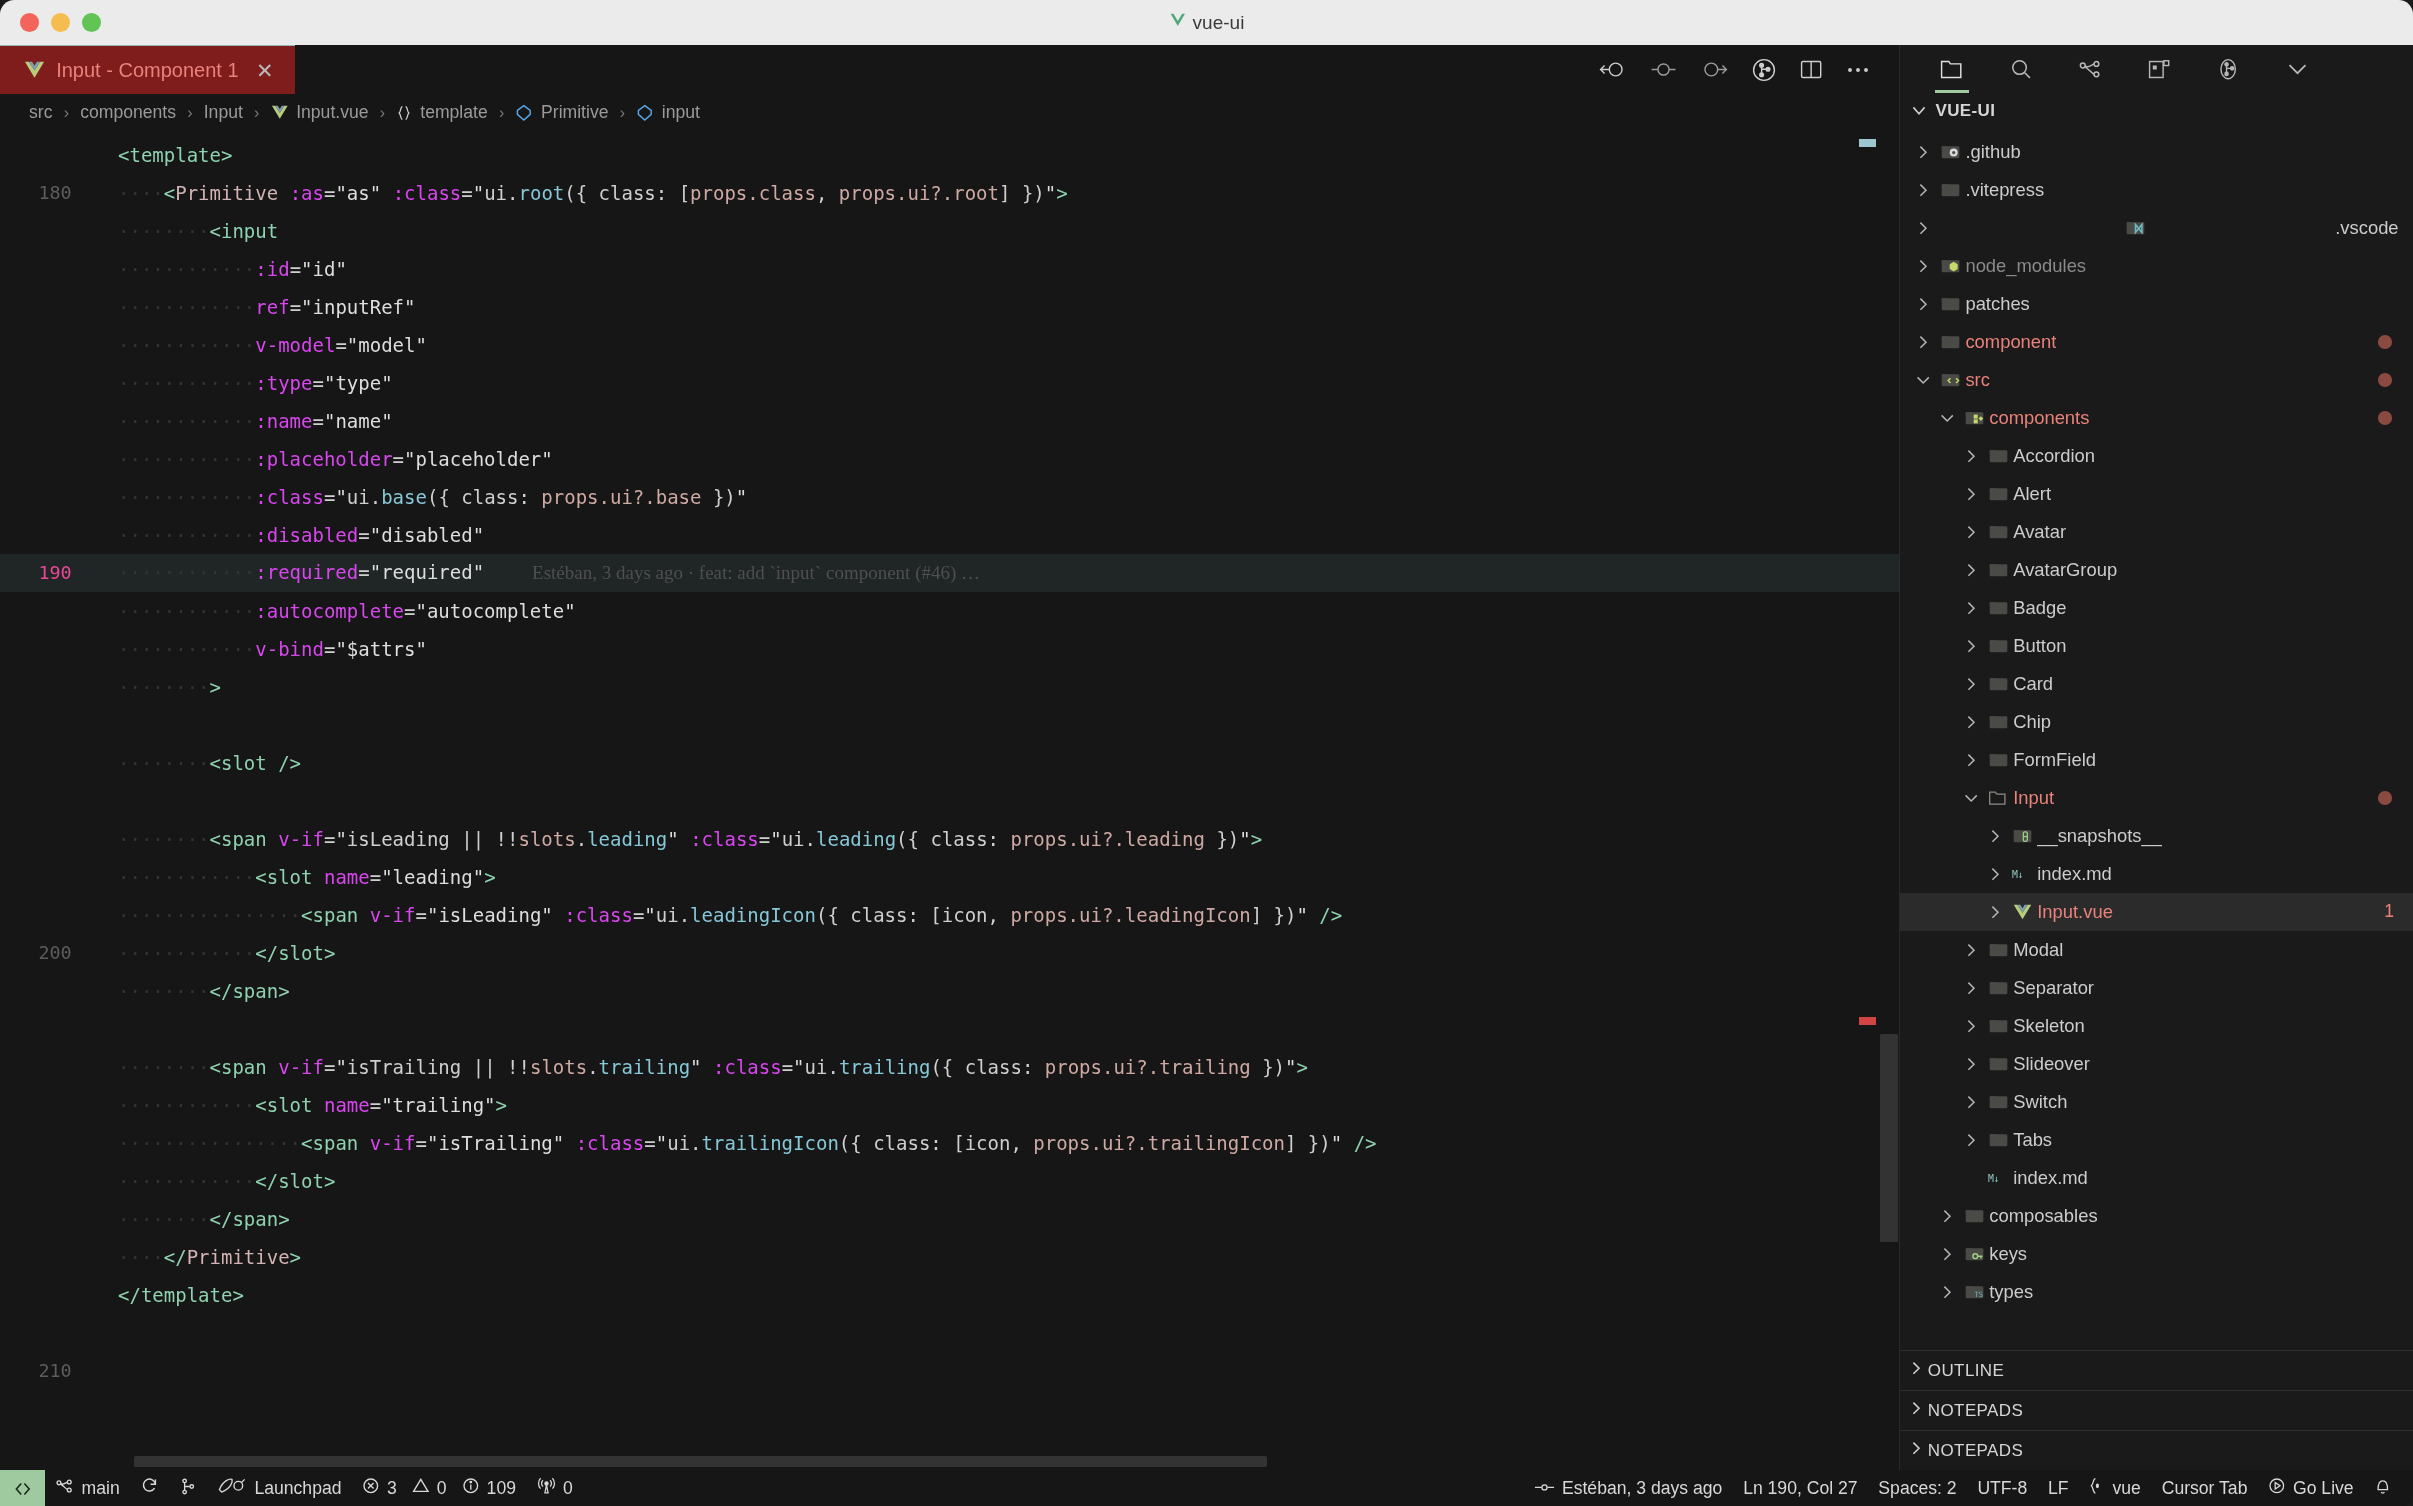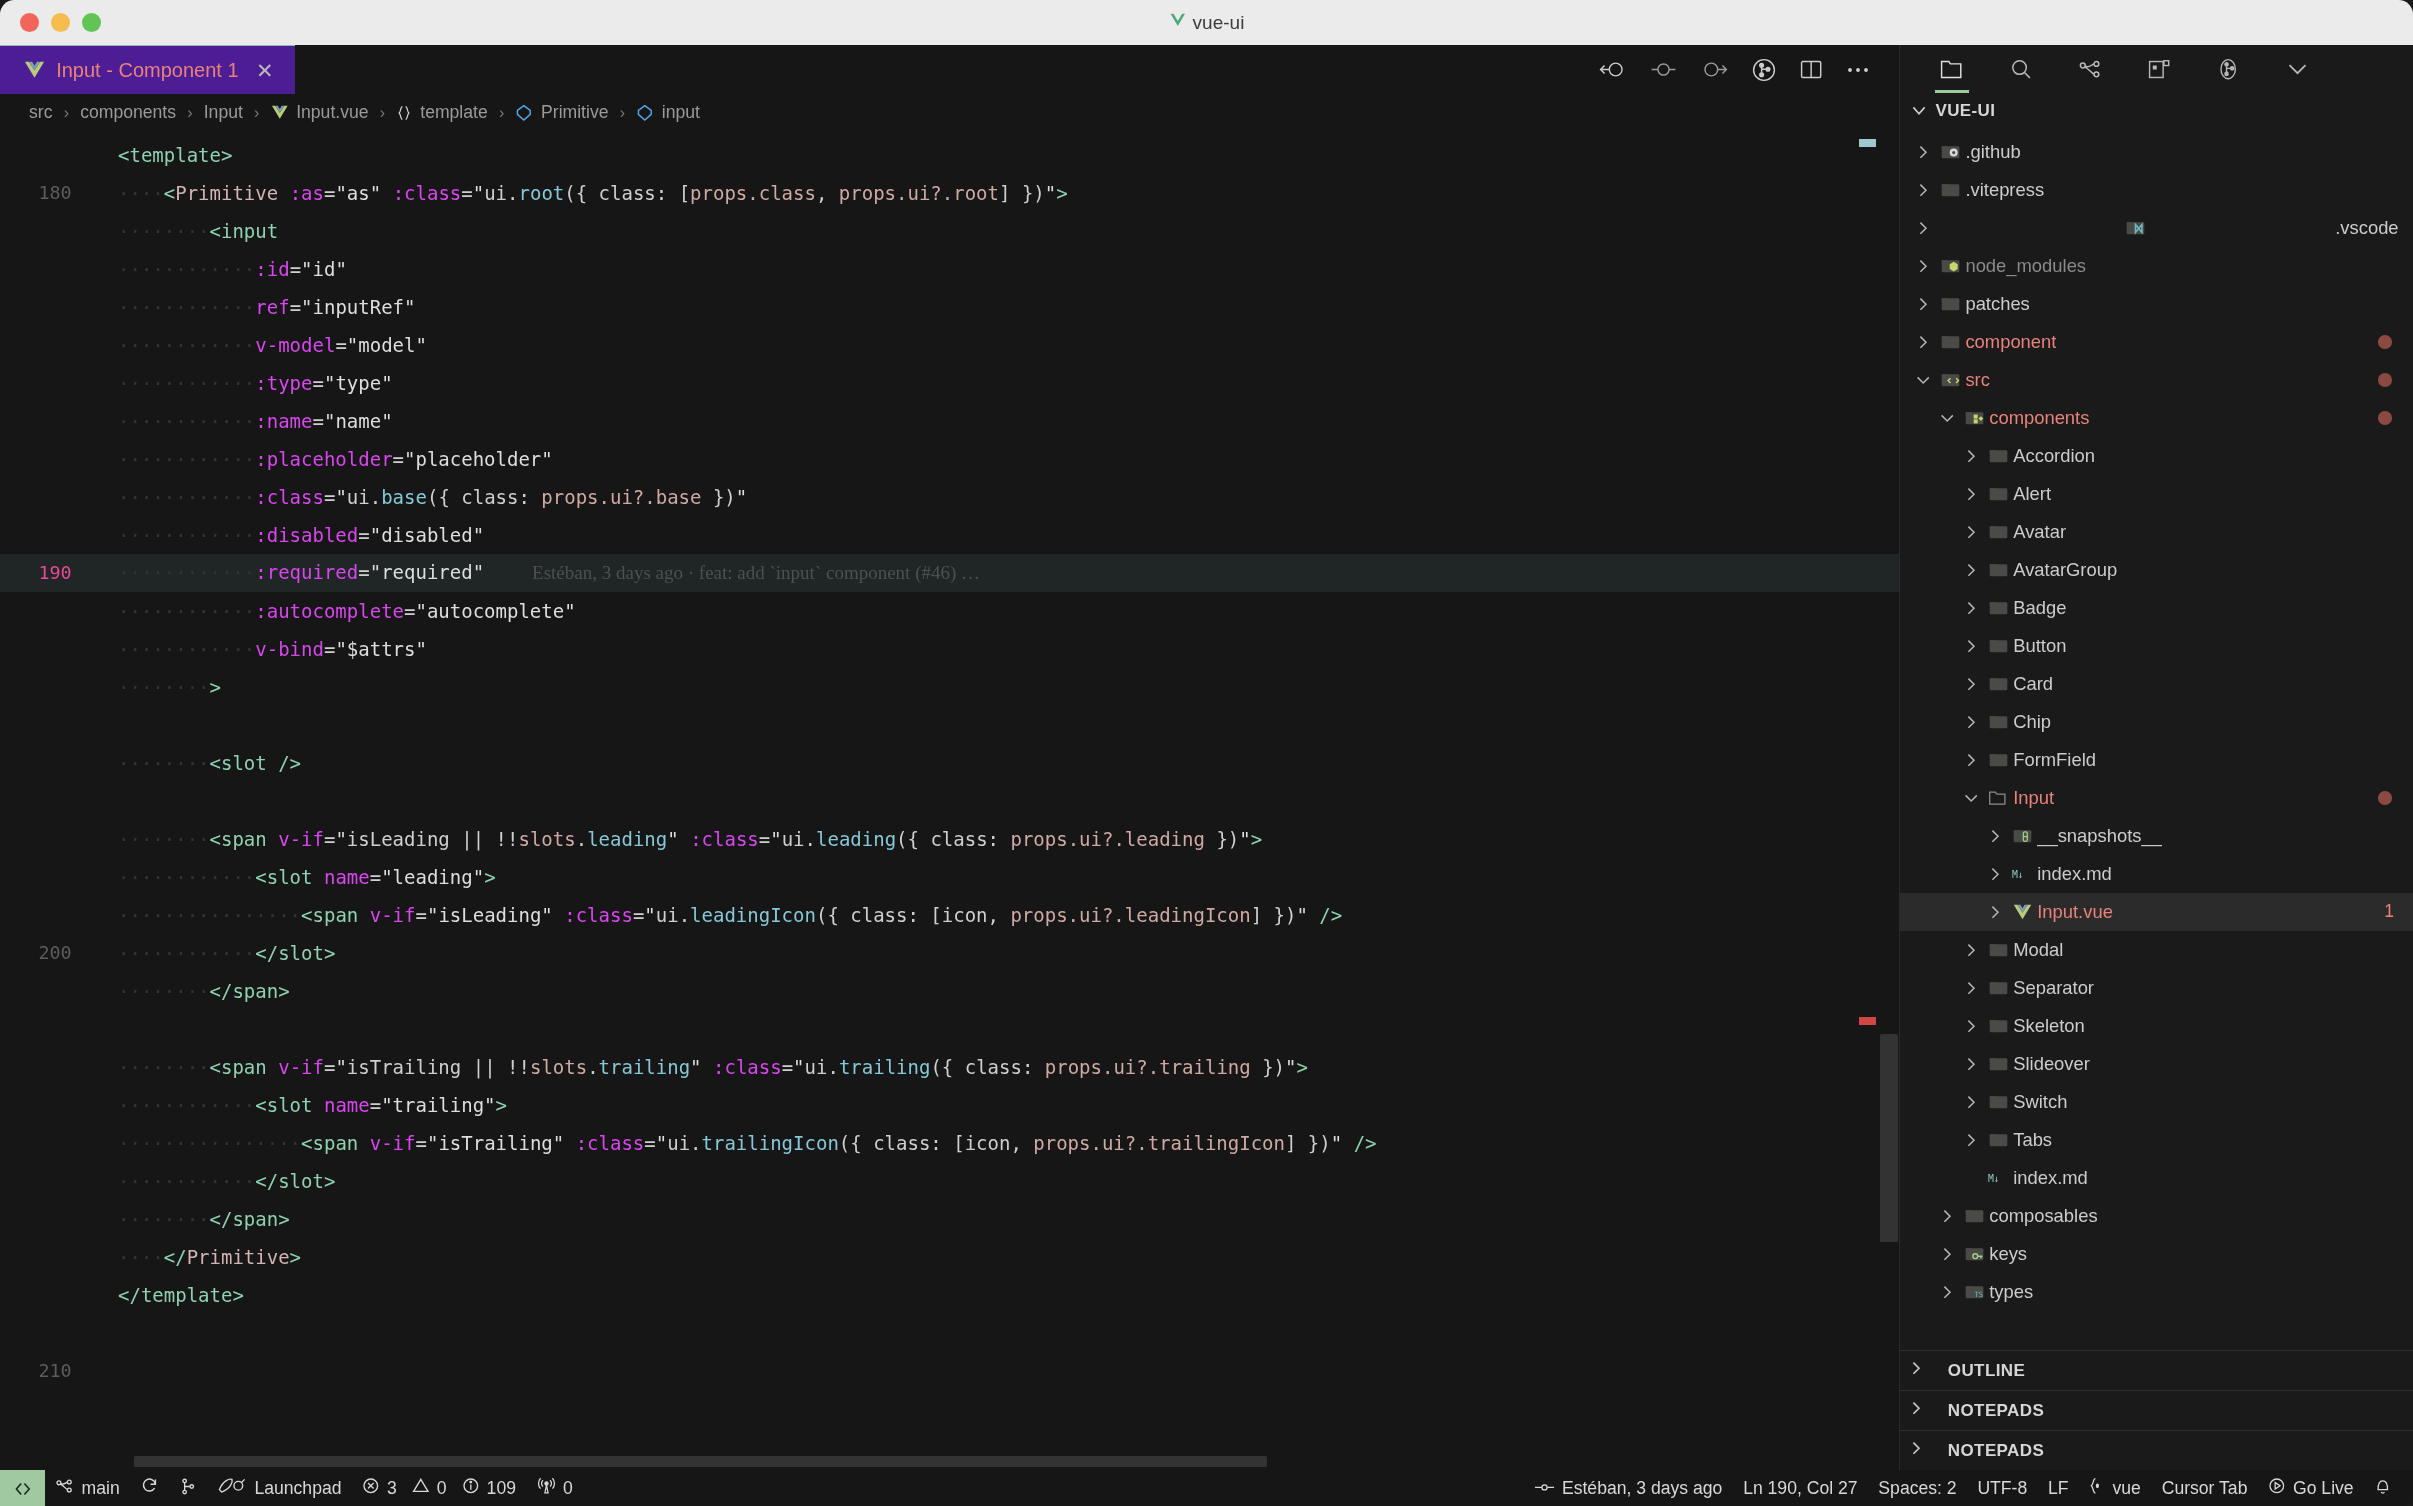--- a/index.html
+++ b/index.html
@@ -32,21 +32,21 @@
 
   
   .body { flex: 1; display: flex; min-height: 0; }
   .editor-area { width: 1900px; display: flex; flex-direction: column; background: #161616; min-width:0; }
   .sidebar { width: 514px; background: #1a1a1a; display: flex; flex-direction: column; border-left: 0.8px solid #2a2a2a; }
 
   
   .tabbar { height: 49px; background: #161616; display: flex; align-items: stretch; position: relative; flex: none; }
   .tab {
     display: flex; align-items: center; gap: 11.2px;
-    padding: 0 21px 0 24px; background: #4c1d95;
+    padding: 0 21px 0 24px; background: #7f1d1d;
     border-top: 1.6px solid #8fbcbb;
     position: relative; min-width: 0;
   }
   .tab .vue-logo { width: 21px; height: 17.6px; flex: none; }
   .tab-label { font-size: 20px; color: #e8827a; white-space: nowrap; }
   .tab-close { font-size: 21px; color: #b9b9b9; margin-left: 6.4px; line-height: 1; }
   .tabbar-spacer { flex: 1; }
   .tab-actions { display: flex; align-items: center; gap: 24px; padding-right: 29px; }
   .tab-actions svg { display: block; }
   .ico { color: #cdcdcd; }
@@ -116,22 +116,22 @@
   .trow.selected { background: #2b2b2b; }
   .trow .chev { width: 24px; flex: none; color: #b5b5b5; display: flex; justify-content: center; font-size: 14.4px; }
   .trow .ficon { width: 30px; flex: none; display: flex; align-items: center; justify-content: center; }
   .trow .tlabel { white-space: nowrap; overflow: hidden; text-overflow: ellipsis; }
   .trow .badge-dot { position: absolute; right: 21px; width: 13.6px; height: 13.6px; border-radius: 50%; background: #8a4a42; }
   .trow .badge-num { position: absolute; right: 19px; font-size: 17.6px; color: #e8827a; }
   .mod { color: #e8827a; }
   .dim { color: #8a8a8a; }
 
   .panel-hdr {
-    height: 40px; display: flex; align-items: center; gap: 26px; padding-left: 11.2px;
-    font-size: 17px; font-weight: bold; color: #d6d6d6; letter-spacing: 0.4px;
+    height: 40px; display: flex; align-items: center; gap: 6px; padding-left: 11.2px;
+    font-size: 17px; font-weight: normal; color: #d6d6d6; letter-spacing: 0.4px;
     border-top: 0.8px solid #2e2e2e; flex: none;
   }
 
   
   .statusbar {
     height: 37px; background: #161616; display: flex; align-items: center;
     font-size: 17.6px; color: #d8d8d8; flex: none;
     border-bottom-left-radius: 12.8px; border-bottom-right-radius: 12.8px;
   }
   .remote { width: 45px; height: 100%; background: #9fc99f; color: #1b2a1b; display: flex; align-items: center; justify-content: center; }

